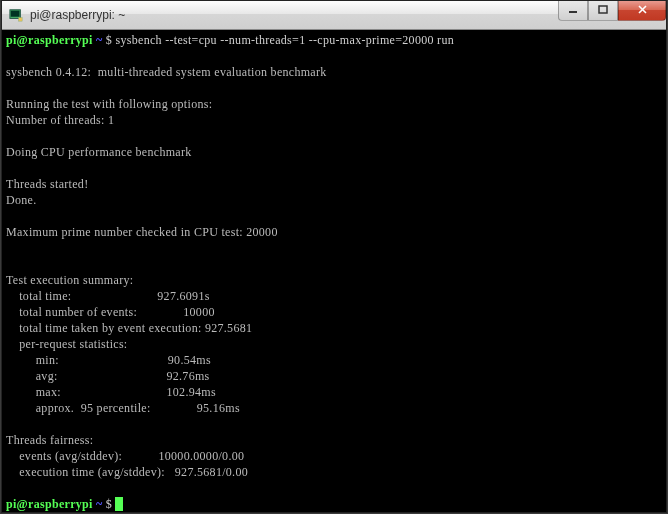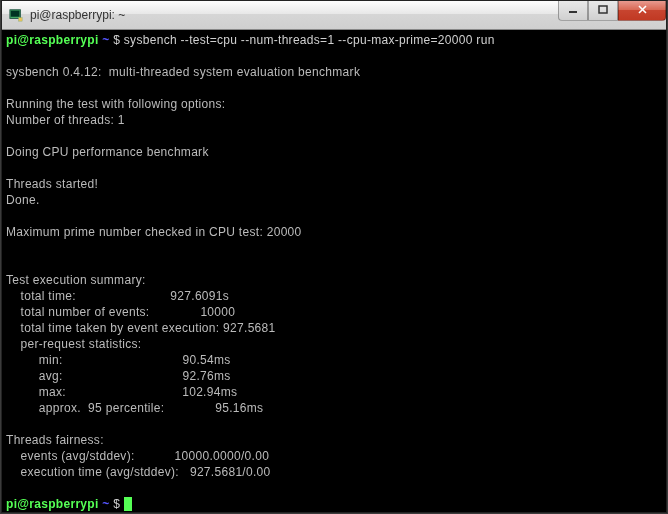--- a/index.html
+++ b/index.html
@@ -71,21 +71,21 @@
     .win-close {
       width: 48px;
       background: linear-gradient(to bottom, #e89a8f 0%, #d96a56 45%, #c84530 46%, #c13923 100%);
       border-bottom-right-radius: 4px;
       color: #fff;
     }
     .win-min span, .win-max span { display:block; }
     .terminal {
       background: #000;
       color: #bbb;
-      font-family: Liberation Sans, sans-serif;
+      font-family: Liberation Serif, serif;
       font-size: 12px;
       line-height: 16px;
       padding: 2px 4px;
       height: calc(100% - 29px);
       overflow: hidden;
       white-space: pre;
       letter-spacing: 0.3px;
     }
     .g { color: #55ff55; font-weight: bold; }
     .b { color: #5555ff; font-weight: bold; }

